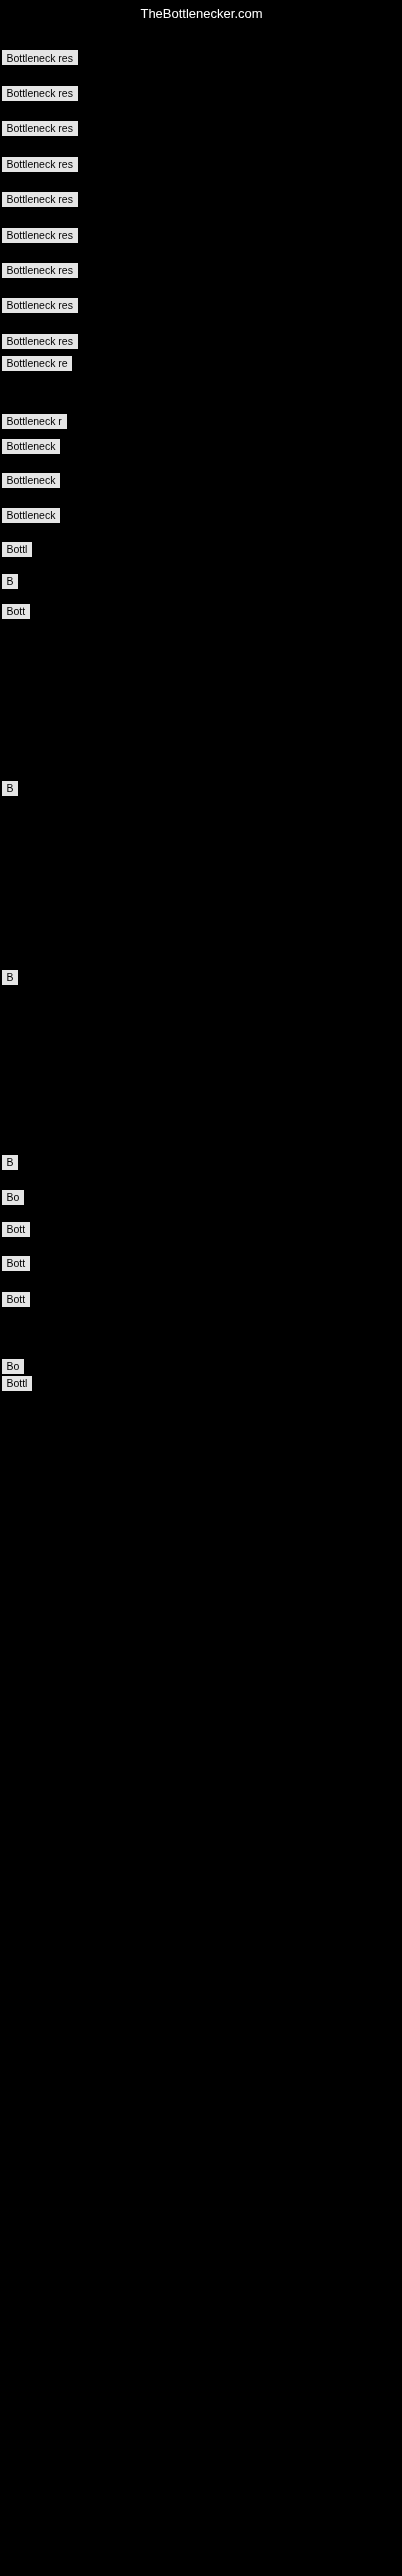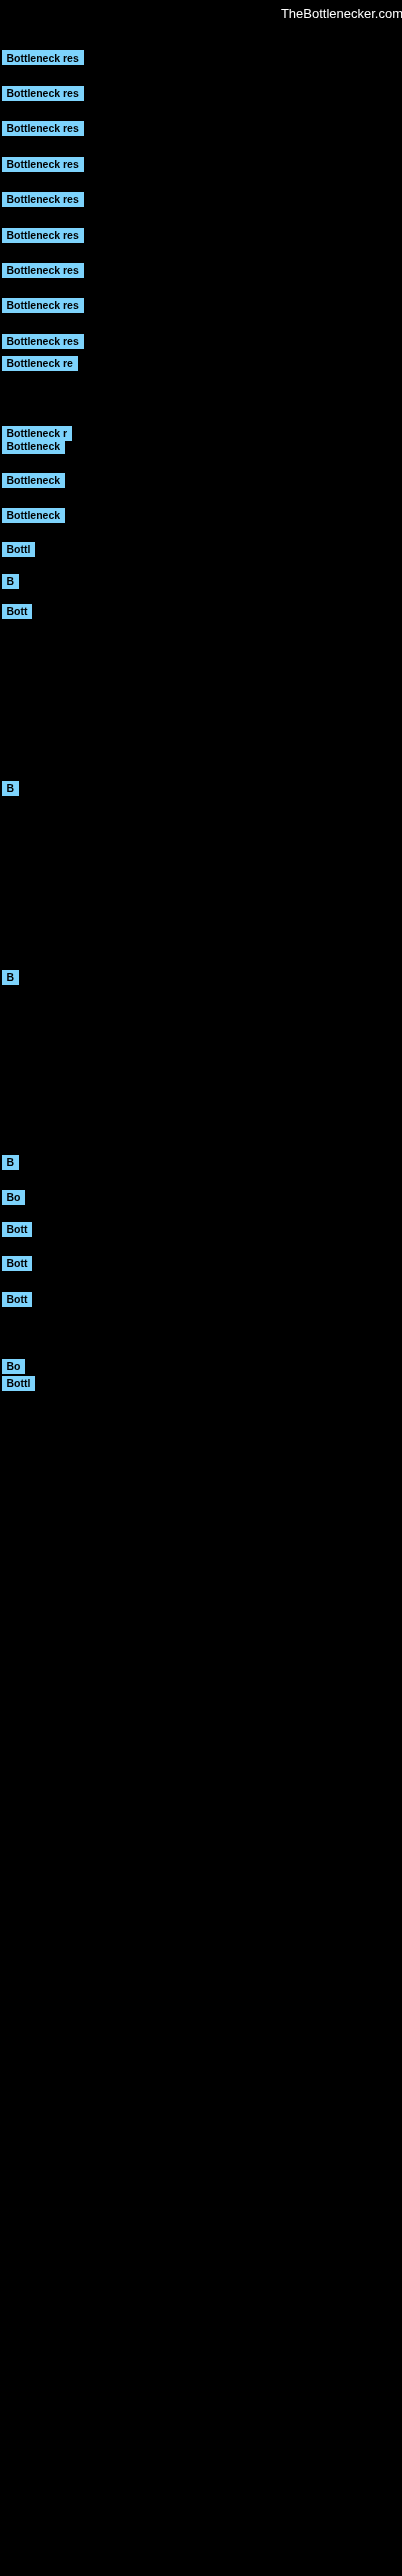--- a/index.html
+++ b/index.html
@@ -9,30 +9,30 @@
     }
     body {
       background-color: #000;
       color: #fff;
       font-family: Arial, sans-serif;
       width: 403px;
       min-height: 2576px;
       position: relative;
     }
     .site-title {
-      text-align: right;
+      text-align: center;
       padding: 6.4px 0;
       font-size: 13px;
       color: #fff;
     }
     .bottleneck-label {
-      background-color: #7dd3fc;
+      background-color: #e5e5e5;
       color: #000;
       font-size: 10.5px;
-      font-weight: bold;
+      font-weight: normal;
       padding: 1.6px 4.8px;
       display: inline-block;
       white-space: nowrap;
       overflow: hidden;
     }
   </style>
 </head>
 <body>
 
 <div class="site-title">TheBottlenecker.com</div>
@@ -42,21 +42,21 @@
 <div style="position: absolute; top: 22.5px; left: 1.6px;"><span class="bottleneck-label">Bottleneck res</span></div>
     <div style="position: absolute; top: 58px; left: 1.6px;"><span class="bottleneck-label">Bottleneck res</span></div>
     <div style="position: absolute; top: 93px; left: 1.6px;"><span class="bottleneck-label">Bottleneck res</span></div>
     <div style="position: absolute; top: 129px; left: 1.6px;"><span class="bottleneck-label">Bottleneck res</span></div>
     <div style="position: absolute; top: 164px; left: 1.6px;"><span class="bottleneck-label">Bottleneck res</span></div>
     <div style="position: absolute; top: 200px; left: 1.6px;"><span class="bottleneck-label">Bottleneck res</span></div>
     <div style="position: absolute; top: 235px; left: 1.6px;"><span class="bottleneck-label">Bottleneck res</span></div>
     <div style="position: absolute; top: 270px; left: 1.6px;"><span class="bottleneck-label">Bottleneck res</span></div>
     <div style="position: absolute; top: 306px; left: 1.6px;"><span class="bottleneck-label">Bottleneck res</span></div>
     <div style="position: absolute; top: 328px; left: 1.6px;"><span class="bottleneck-label">Bottleneck re</span></div>
-    <div style="position: absolute; top: 398px; left: 1.6px; text-align: right;"><span class="bottleneck-label">Bottleneck r</span></div>
+    <div style="position: absolute; top: 386px; left: 1.6px; text-align: right;"><span class="bottleneck-label">Bottleneck r</span></div>
     <div style="position: absolute; top: 411px; left: 1.6px;"><span class="bottleneck-label">Bottleneck</span></div>
     <div style="position: absolute; top: 445px; left: 1.6px;"><span class="bottleneck-label">Bottleneck</span></div>
     <div style="position: absolute; top: 480px; left: 1.6px;"><span class="bottleneck-label">Bottleneck</span></div>
     <div style="position: absolute; top: 514px; left: 1.6px;"><span class="bottleneck-label">Bottl</span></div>
     <div style="position: absolute; top: 546px; left: 1.6px;"><span class="bottleneck-label">B</span></div>
     <div style="position: absolute; top: 576px; left: 1.6px;"><span class="bottleneck-label">Bott</span></div>
     <div style="position: absolute; top: 753px; left: 1.6px;"><span class="bottleneck-label">B</span></div>
     <div style="position: absolute; top: 942px; left: 1.6px;"><span class="bottleneck-label">B</span></div>
     <div style="position: absolute; top: 1127px; left: 1.6px;"><span class="bottleneck-label">B</span></div>
     <div style="position: absolute; top: 1162px; left: 1.6px;"><span class="bottleneck-label">Bo</span></div>

